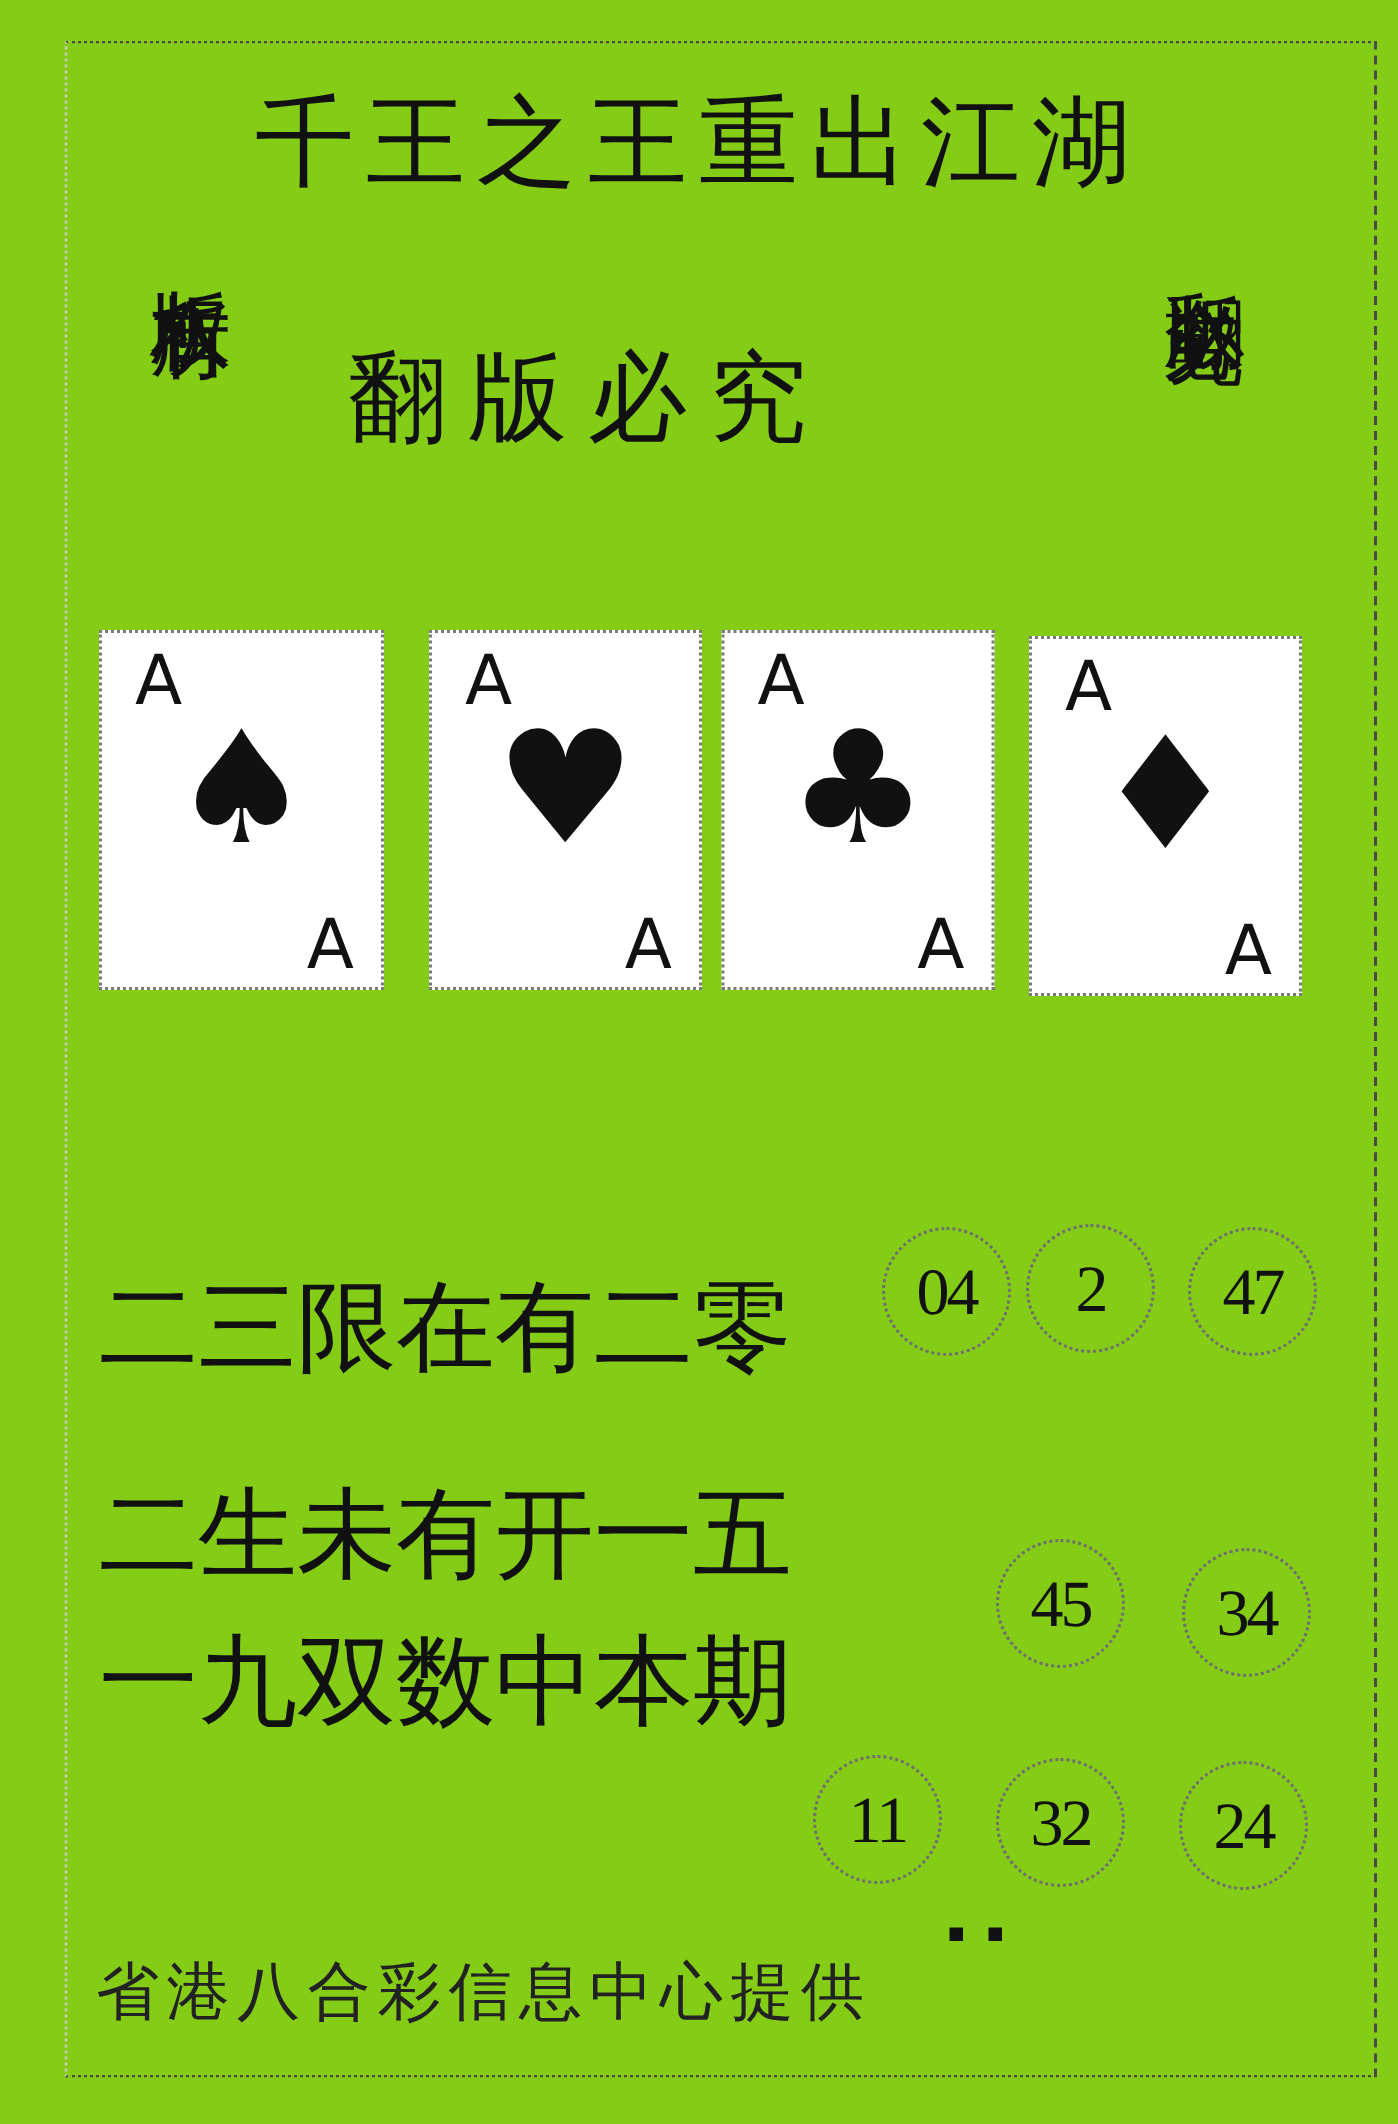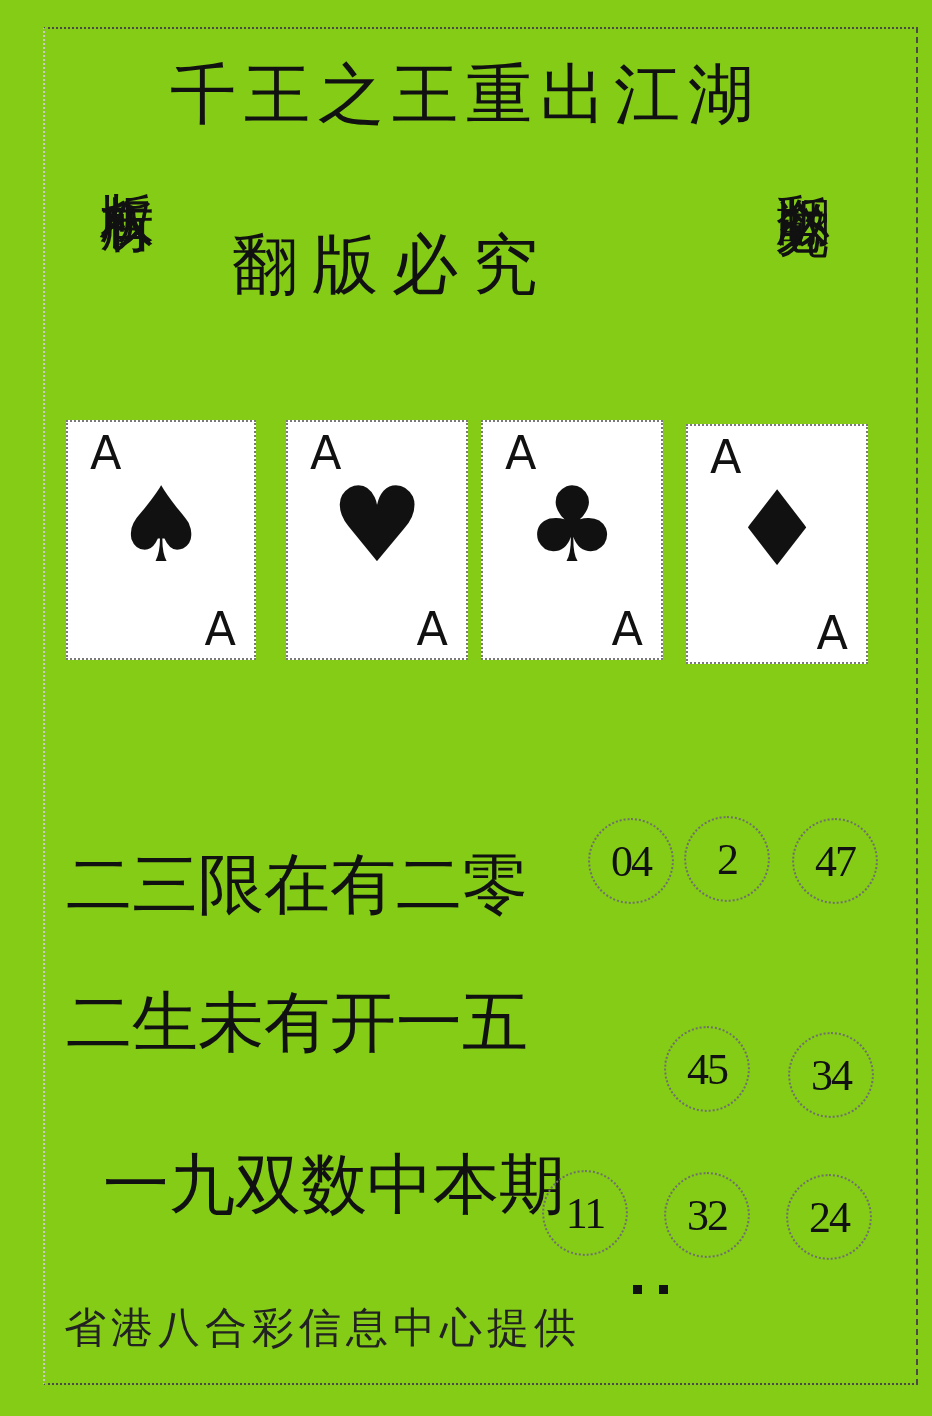--- a/index.html
+++ b/index.html
@@ -54,21 +54,21 @@
   .poem-heading {
     position:absolute; left:64px; top:698px;
     font-size:84px; letter-spacing:14px; white-space:nowrap;
   }
   .poem-line {
     position:absolute; left:66px; font-size:66px; letter-spacing:0;
     white-space:nowrap;
   }
   .poem-line.l1 { top:840px;  }
   .poem-line.l2 { top:978px;  }
-  .poem-line.l3 { top:1140px;margin-left:37px; }
+  .poem-line.l3 { top:1076px; }
   
   .num {
     position:absolute; width:86px; height:86px; box-sizing:border-box;
     border:2px dotted #6f6f6f; border-radius:50%;
     display:flex; align-items:center; justify-content:center;
     font-family:Liberation Serif, serif; font-size:44px;
     letter-spacing:-2px; color:#111111;
   }
   .n00 { left:588px; top:818px;  }
   .n01 { left:684px; top:816px;  }

